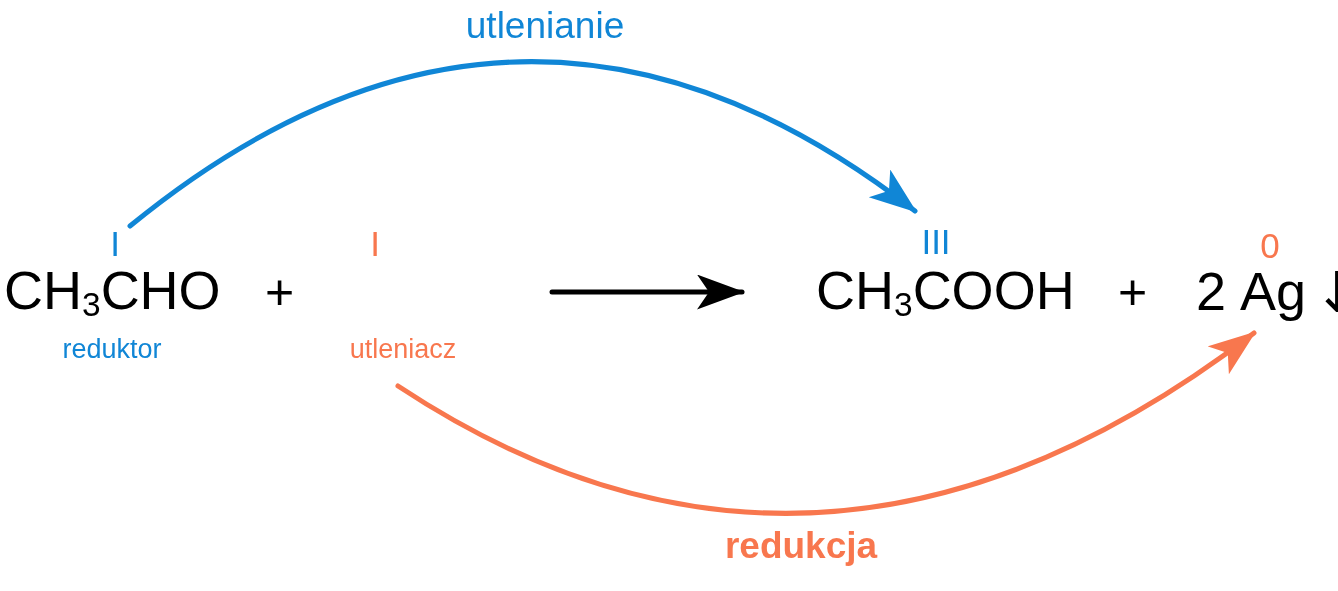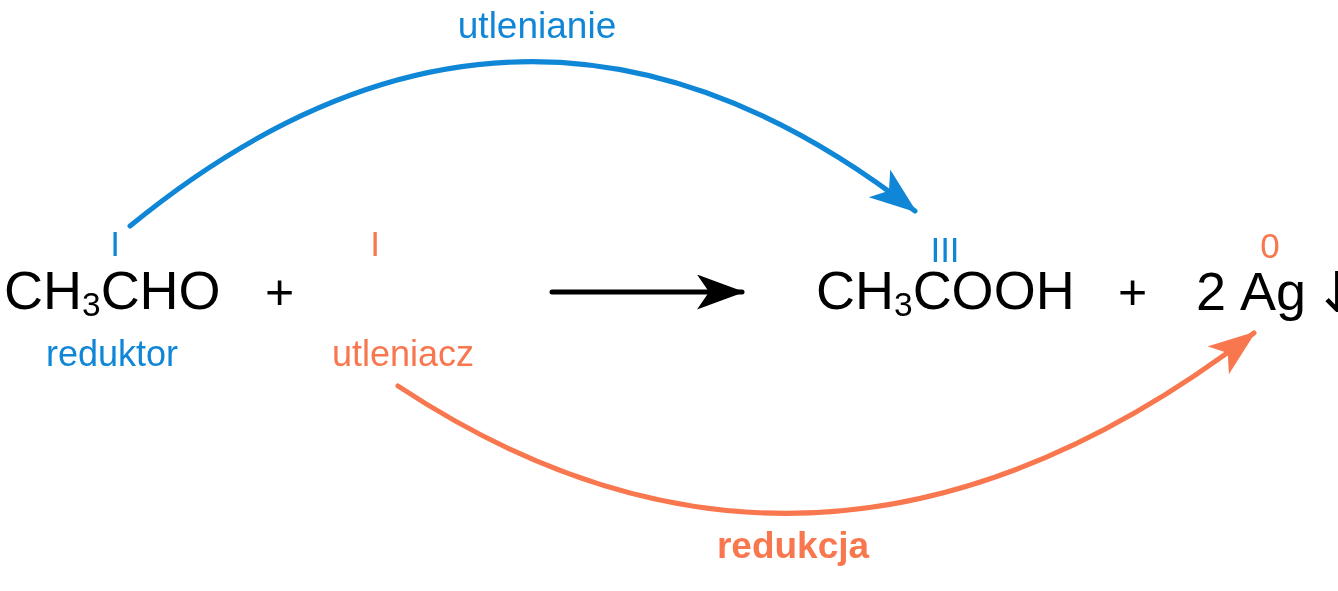--- a/index.html
+++ b/index.html
@@ -50,24 +50,25 @@
     line-height: 0;
   }
   .plus {
     font-size: 50px;
     color: #000000;
   }
   .oxstate {
     font-size: 35px;
   }
   .role {
-    font-size: 36px;
+    font-size: 27px;
   }
   .curvelabel {
     font-size: 37px;
+    margin-left: 8px;
   }
   .blue-text   { color: #1086d6; }
   .orange-text { color: #f8774e; }
 
   .coef { margin-right: 14px; }
   .down-arrow {
     font-family: "DejaVu Sans", sans-serif;
     font-size: 56px;
     margin-left: 8px;
     position: relative;
@@ -95,21 +96,21 @@
     <path class="curve blue" d="M130,226 Q522,-95 915,211" marker-end="url(#head-blue)"></path>
     <path class="curve orange" d="M398,386 Q820,665 1254,333" marker-end="url(#head-orange)"></path>
     <line class="curve black" x1="552" y1="292" x2="742" y2="292" marker-end="url(#head-black)"></line>
   </svg>
 
   <div class="txt centered curvelabel blue-text" style="left:537px; top:7px;">utlenianie</div>
   <div class="txt centered curvelabel orange-text" style="left:793px; top:527px;font-weight:bold;">redukcja</div>
 
   <div class="txt centered oxstate blue-text" style="left:115px; top:226px;">I</div>
   <div class="txt centered oxstate orange-text" style="left:375px; top:226px;">I</div>
-  <div class="txt centered oxstate blue-text" style="left:936px; top:232px;margin-left:9px;">III</div>
+  <div class="txt centered oxstate blue-text" style="left:936px; top:224px;">III</div>
   <div class="txt centered oxstate orange-text" style="left:1270px; top:228px;">0</div>
 
   <div class="txt formula" style="left:4px; top:263px;"><span>CH</span><sub>3</sub><span>CHO</span></div>
 
   <div class="txt plus" style="left:265px; top:267px;">+</div>
 
 
   <div class="txt formula" style="left:816px; top:263px;"><span>CH</span><sub>3</sub><span>COOH</span></div>
 
   <div class="txt plus" style="left:1118px; top:267px;">+</div>

